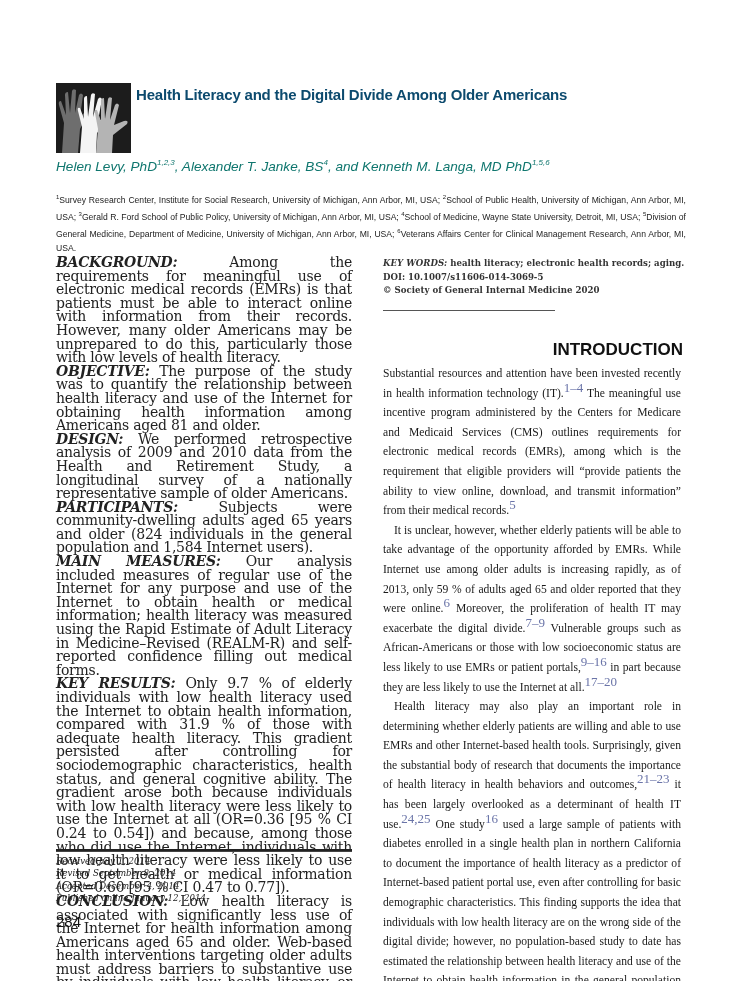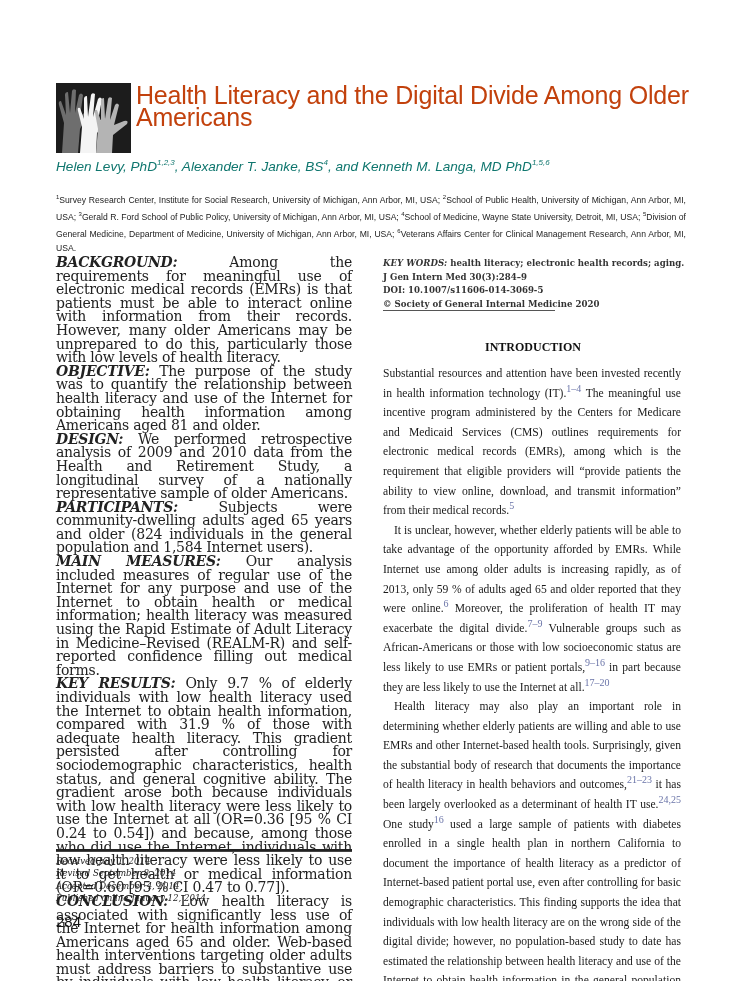--- a/index.html
+++ b/index.html
@@ -1,36 +1,36 @@
 <!DOCTYPE html>
 <html><head>
 <meta charset="utf-8">
 <style>
   html, body { margin: 0; padding: 0; background: #ffffff; }
   body { width: 738px; height: 981px; position: relative; overflow: hidden; color: #1a1a1a; }
   .logo { position: absolute; left: 56px; top: 83px; width: 75px; height: 70px; background: #1c1c1c; overflow: hidden; }
-  .title { position: absolute; left: 136px; top: 84px; width: 560px; font-family: "Liberation Sans", sans-serif; font-weight: normal; font-size: 25px; line-height: 22px; color: #c2410c; letter-spacing: -0.2px; }
+  .title { position: absolute; left: 136px; top: 84px; width: 560px; font-family: "Liberation Sans", sans-serif; font-weight: bold; font-size: 15px; line-height: 22px; color: #0c4a6e; letter-spacing: -0.2px; }
   .authors { position: absolute; left: 56px; top: 158px; font-family: "Liberation Sans", sans-serif; font-style: italic; font-size: 13.6px; color: #0f766e; white-space: nowrap; }
   .authors sup { font-size: 8px; }
   .affil { position: absolute; left: 56px; top: 190px; width: 630px; font-family: "Liberation Sans", sans-serif; font-size: 8.6px; line-height: 14.2px; color: #222; text-align: justify; }
   .affil sup { font-size: 6px; }
   .abstract { position: absolute; left: 56px; top: 256px; width: 296px; font-family: "DejaVu Serif", serif; font-size: 14px; line-height: 13.6px; color: #222; text-align: justify; letter-spacing: -0.25px; }
   .abstract p { margin: 0; }
   .abstract b { font-style: italic; font-weight: bold; }
   .dates-rule { position: absolute; left: 56px; top: 849px; width: 296px; height: 3px; border-top: 2px solid #222; border-bottom: 1px solid #444; box-sizing: border-box; }
   .dates { position: absolute; left: 56px; top: 855px; font-family: "DejaVu Serif", serif; font-style: italic; font-size: 8.6px; line-height: 12.4px; color: #222; }
   .pagenum { position: absolute; left: 56px; top: 913px; font-family: "Liberation Sans", sans-serif; font-weight: normal; font-size: 15px; color: #111; }
   .meta { position: absolute; left: 383px; top: 257px; font-family: "DejaVu Serif", serif; font-size: 8.6px; line-height: 13.6px; color: #333; font-weight: bold; }
   .meta i { font-style: italic; }
   .meta-rule { position: absolute; left: 383px; top: 310px; width: 172px; border-top: 1px solid #555; }
-  .intro-h { position: absolute; left: 383px; top: 340px; width: 300px; text-align: center; font-family: Liberation Serif, serif; font-weight: bold; font-size: 12px; color: #111; }
+  .intro-h { position: absolute; left: 383px; top: 340px; width: 300px; text-align: right; font-family: Liberation Sans, sans-serif; font-weight: bold; font-size: 17px; color: #111; }
   .intro { position: absolute; left: 383px; top: 364px; width: 298px; font-family: "Liberation Serif", serif; font-size: 11.6px; line-height: 19.6px; color: #1a1a1a; text-align: justify; }
   .intro p { margin: 0; }
   .intro p.indent { text-indent: 11px; }
-  .intro sup { font-size: 10px; color: #6a74a8; line-height: 0; }
+  .intro sup { font-size: 13px; color: #6a74a8; line-height: 0; }
 </style>
 </head>
 <body>
 
 <div class="logo">
   <svg width="75" height="70" viewBox="0 0 75 70">
     <rect width="75" height="70" fill="#1c1c1c"></rect>
 
     <path d="M6 70 L8 40 L3 22 Q2 18 5 18 L10 32 L9 12 Q9 9 12 9 L14 30 L16 8 Q17 5 20 7 L19 30 L23 12 Q25 9 27 12 L24 34 L28 30 Q31 28 31 32 L24 46 L22 70 Z" fill="#6e6e6e"></path>
 
@@ -60,21 +60,20 @@
 <div class="dates">
   <div>Received July 1, 2014</div>
   <div>Revised September 8, 2014</div>
   <div>Accepted December 4, 2014</div>
   <div>Published online January 12, 2014</div>
 </div>
 <div class="pagenum">284</div>
 
 <div class="meta">
   <div><i>KEY WORDS:</i><span> health literacy; electronic health records; aging.</span></div>
-  <div>J Gen Intern Med 30(3):284–9</div>
   <div>DOI: 10.1007/s11606-014-3069-5</div>
   <div>© Society of General Internal Medicine 2020</div>
 </div>
 <div class="meta-rule"></div>
 
 <div class="intro-h">INTRODUCTION</div>
 <div class="intro" id="intro">
     <p><span>Substantial resources and attention have been invested recently in health information technology (IT).</span><sup>1–4</sup><span> The meaningful use incentive program administered by the Centers for Medicare and Medicaid Services (CMS) outlines requirements for electronic medical records (EMRs), among which is the requirement that eligible providers will “provide patients the ability to view online, download, and transmit information” from their medical records.</span><sup>5</sup></p>
     <p class="indent"><span>It is unclear, however, whether elderly patients will be able to take advantage of the opportunity afforded by EMRs. While Internet use among older adults is increasing rapidly, as of 2013, only 59 % of adults aged 65 and older reported that they were online.</span><sup>6</sup><span> Moreover, the proliferation of health IT may exacerbate the digital divide.</span><sup>7–9</sup><span> Vulnerable groups such as African-Americans or those with low socioeconomic status are less likely to use EMRs or patient portals,</span><sup>9–16</sup><span> in part because they are less likely to use the Internet at all.</span><sup>17–20</sup></p>
     <p class="indent"><span>Health literacy may also play an important role in determining whether elderly patients are willing and able to use EMRs and other Internet-based health tools. Surprisingly, given the substantial body of research that documents the importance of health literacy in health behaviors and outcomes,</span><sup>21–23</sup><span> it has been largely overlooked as a determinant of health IT use.</span><sup>24,25</sup><span> One study</span><sup>16</sup><span> used a large sample of patients with diabetes enrolled in a single health plan in northern California to document the importance of health literacy as a predictor of Internet-based patient portal use, even after controlling for basic demographic characteristics. This finding supports the idea that individuals with low health literacy are on the wrong side of the digital divide; however, no population-based study to date has estimated the relationship between health literacy and use of the Internet to obtain health information in the general population of older Americans. The current study fills that gap by exploring both how low health literacy is related to use of the Internet for any purpose and whether, conditional on</span></p>

